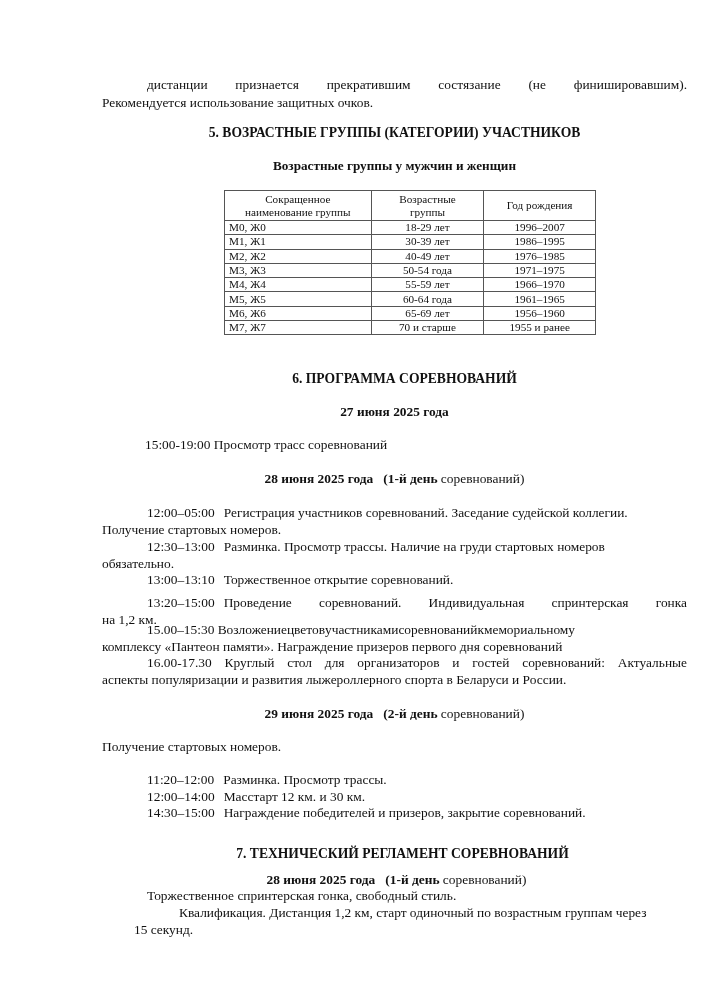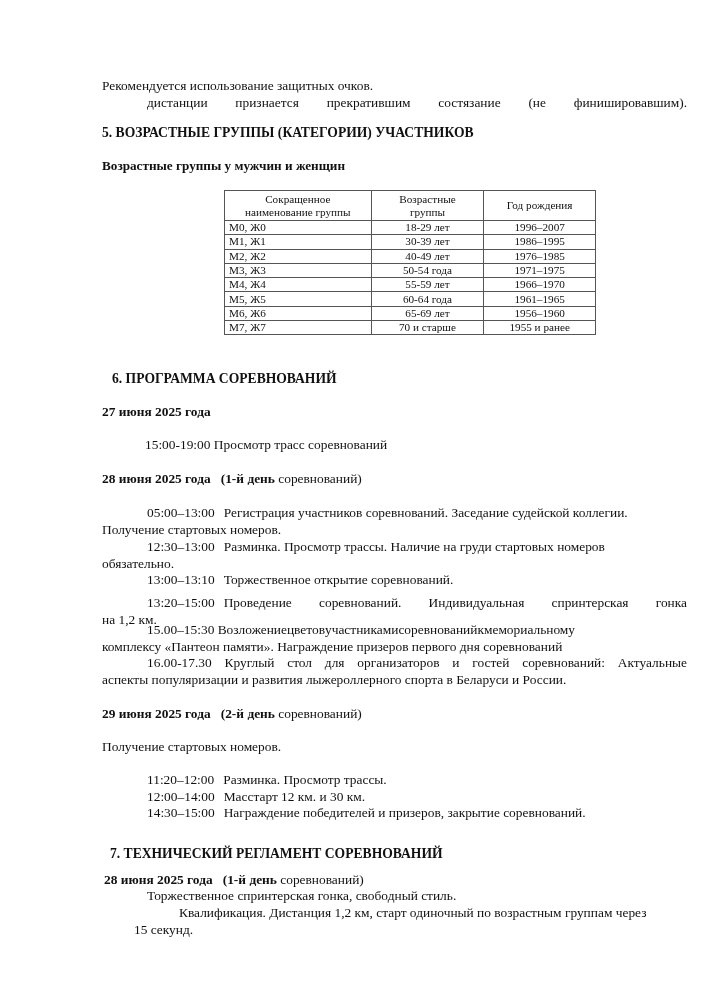--- a/index.html
+++ b/index.html
@@ -2,21 +2,21 @@
 <html><head>
 <meta charset="utf-8">
 <style>
   html, body { margin: 0; padding: 0; background: #ffffff; }
   body {
     width: 720px; height: 1001px; position: relative; overflow: hidden;
     font-family: "Liberation Serif", "DejaVu Serif", serif;
     color: #111111; font-size: 13.4px; line-height: 16.5px;
   }
   .abs { position: absolute; }
-  .center { position: absolute; left: 102px; width: 585px; text-align: left; }
+  .center { position: absolute; left: 102px; width: 585px; text-align: center; }
   .bold { font-weight: bold; }
   .heading { font-weight: bold; font-size: 13.6px; }
   .tsep { display: inline-block; width: 9px; }
 
   table.age {
     position: absolute; left: 224px; top: 190px; width: 372px;
     border-collapse: collapse; font-size: 11.2px; line-height: 13px;
   }
   table.age th, table.age td {
     border: 1px solid #555555; padding: 0 4px; font-weight: normal;
@@ -25,29 +25,29 @@
   table.age td { height: 13.3px; padding-top: 0; padding-bottom: 0; }
   table.age td.c { text-align: center; margin-top: 37px; }
   table.age col.c1 { width: 147px; }
   table.age col.c2 { width: 113px; }
   table.age col.c3 { width: 112px; }
 </style>
 </head>
 <body>
 
 <div class="abs" style="left:102px; top:77px; width:585px;">
-  <div style="margin-top:1px;">Рекомендуется использование защитных очков.</div>
   <div style="display:flex; justify-content:space-between; padding-left:45px;">
     <span>дистанции</span>
     <span>признается</span>
     <span>прекратившим</span>
     <span>состязание</span>
     <span>(не</span>
     <span>финишировавшим).</span>
   </div>
+  <div style="margin-top:1px;">Рекомендуется использование защитных очков.</div>
 </div>
 
 <div class="center heading" style="top:125px;">5. ВОЗРАСТНЫЕ ГРУППЫ (КАТЕГОРИИ) УЧАСТНИКОВ</div>
 <div class="center bold" style="top:158px; font-size:13.2px;">Возрастные группы у мужчин и женщин</div>
 
 <table class="age">
   <colgroup>
       <col class="c1">
       <col class="c2">
       <col class="c3">
@@ -117,21 +117,21 @@
   <span>15:00-19:00</span>
   <span>Просмотр трасс соревнований</span>
 </div>
 
 <div class="center" style="top:471px;">
   <span class="bold">28 июня 2025 года</span>&nbsp;&nbsp;
   <span class="bold">(1-й день</span><span> соревнований)</span>
 </div>
 
 <div class="abs" style="left:102px; top:505px; width:585px;">
-  <div style="padding-left:45px;"><span>05:00–13:00</span><span class="tsep"></span><span>Регистрация участников соревнований. Заседание судейской коллегии.</span></div>
+  <div style="padding-left:45px;"><span>12:00–05:00</span><span class="tsep"></span><span>Регистрация участников соревнований. Заседание судейской коллегии.</span></div>
   <div>Получение стартовых номеров.</div>
 </div>
 <div class="abs" style="left:102px; top:539px; width:585px;">
   <div style="padding-left:45px;"><span>12:30–13:00</span><span class="tsep"></span><span>Разминка. Просмотр трассы. Наличие на груди стартовых номеров</span></div>
   <div>обязательно.</div>
 </div>
 <div class="abs" style="left:102px; top:572px; width:585px;">
   <div style="padding-left:45px;"><span>13:00–13:10</span><span class="tsep"></span><span>Торжественное открытие соревнований.</span></div>
 </div>
 <div class="abs" style="left:102px; top:589px; width:585px;">

